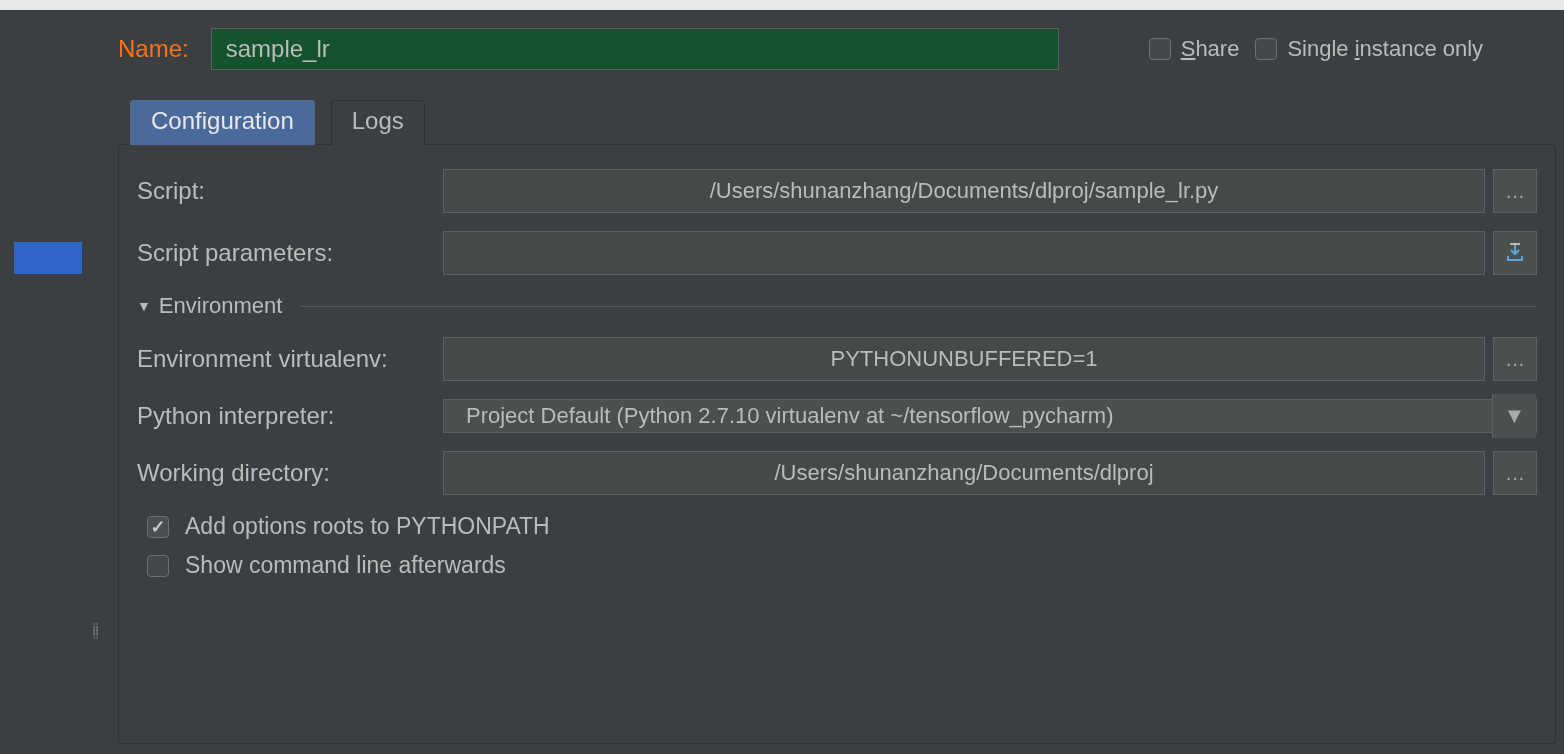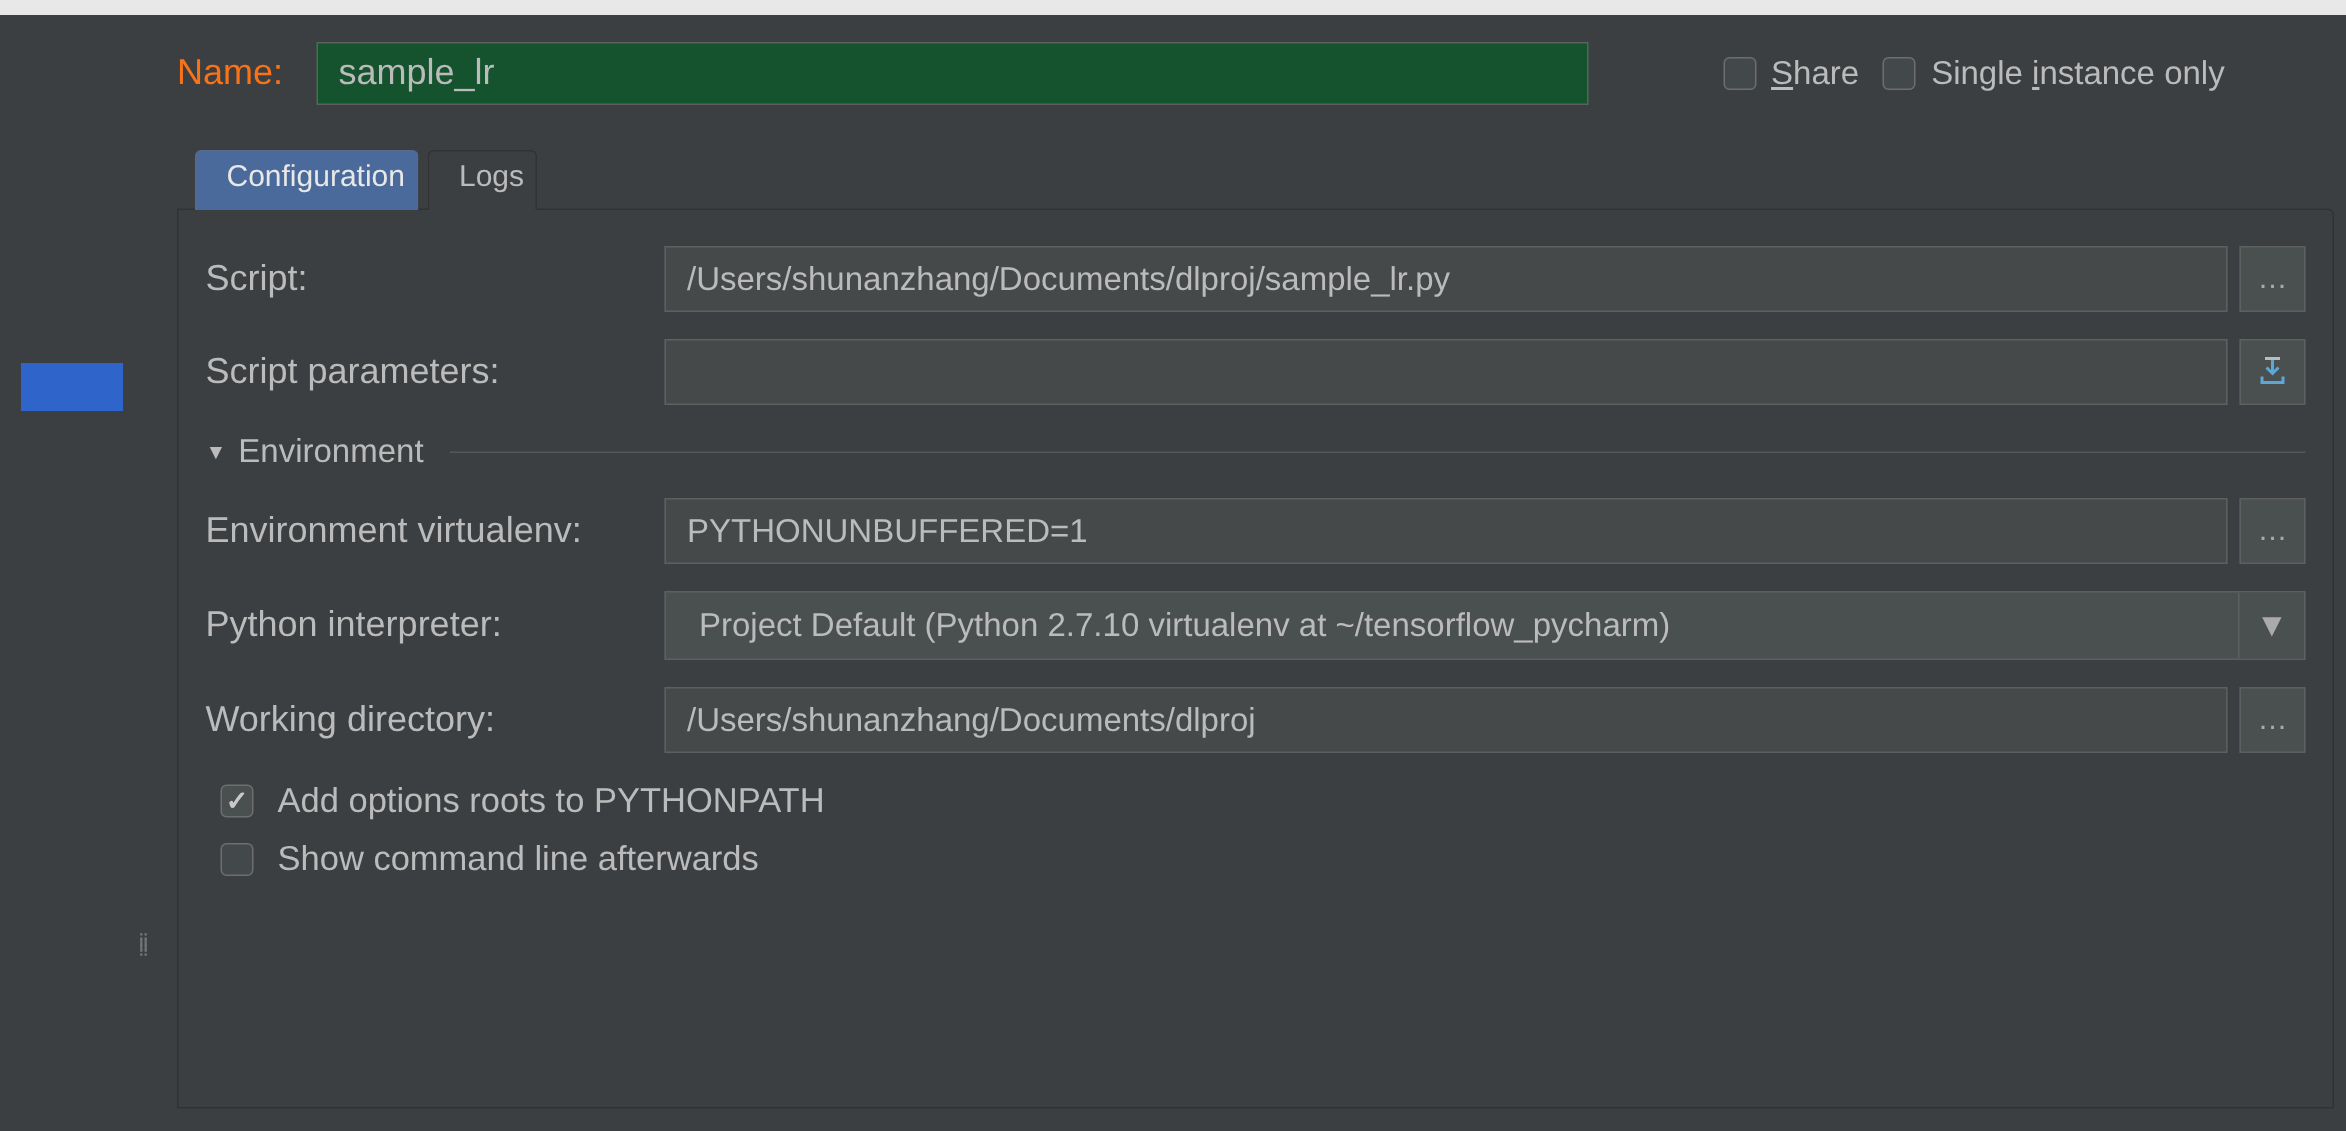--- a/index.html
+++ b/index.html
@@ -103,29 +103,29 @@
     line-height: 1;
   }
   .underline { text-decoration: underline; }
   .tabs {
     display: flex;
     margin-left: 12px;
     position: relative;
     z-index: 2;
   }
   .tab {
-    padding: 6px 8px 10px 20px;
-    font-size: 20px;
+    padding: 6px 20px 10px 20px;
+    font-size: 24px;
     cursor: pointer;
     background: #3c3f41;
     border: 1px solid #323232;
     border-bottom: none;
     color: #bbbbbb;
     border-radius: 4px 4px 0 0;
-    margin-right: 6px;
+    margin-right: 16px;
   }
   .tab.active {
     background: #4a6a9c;
     color: #e8e8e8;
     border-color: #586a8a;
   }
   .tab-panel {
     border: 1px solid #323232;
     border-radius: 0 4px 0 0;
     margin-top: -1px;
@@ -145,20 +145,21 @@
   }
   .text-field {
     flex: 1;
     height: 44px;
     background: #45494a;
     border: 1px solid #5e6060;
     color: #bbbbbb;
     padding: 0 14px;
     font-size: 22px;
     font-family: inherit;
+    text-align: center;
   }
   .icon-btn {
     width: 44px;
     height: 44px;
     margin-left: 8px;
     background: #4a4f50;
     border: 1px solid #5e6060;
     display: flex;
     align-items: center;
     justify-content: center;
@@ -180,21 +181,21 @@
   }
   .section-line {
     flex: 1;
     height: 1px;
     background: #555758;
     margin-left: 10px;
   }
   .indent .field-label { padding-left: 0; }
   .select-field {
     flex: 1;
-    height: 46px;
+    height: 34px;
     background: #4a4f50;
     border: 1px solid #5e6060;
     display: flex;
     align-items: center;
     color: #bbbbbb;
     font-size: 22px;
     cursor: pointer;
   }
   .select-field .sel-text { padding: 0 22px; flex: 1; }
   .select-arrow {

